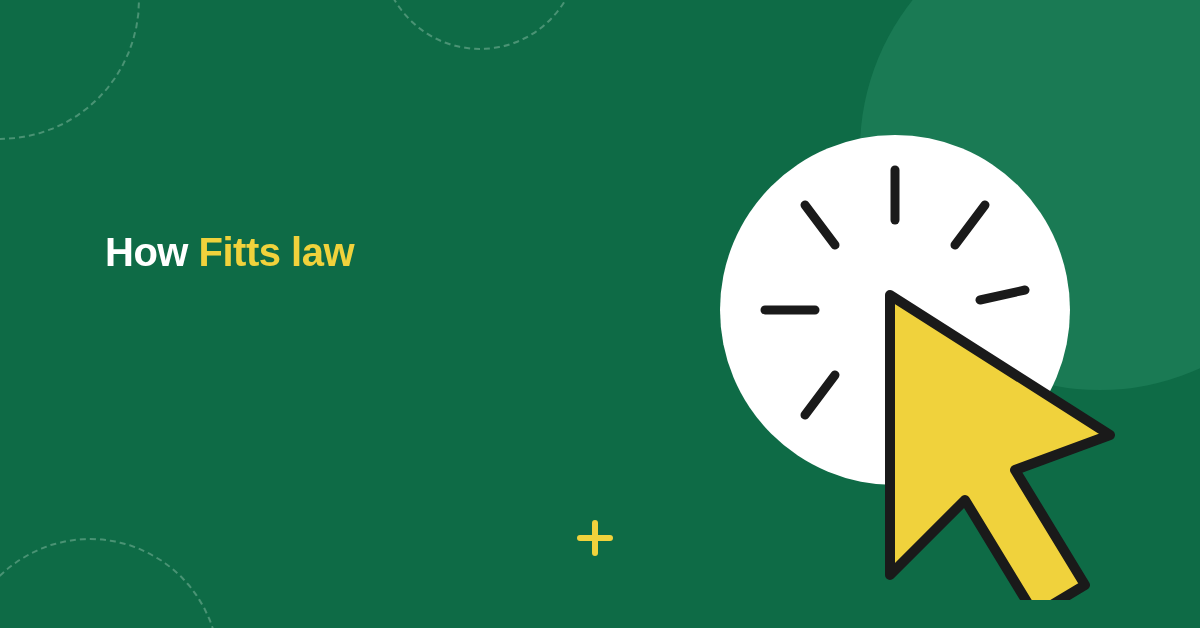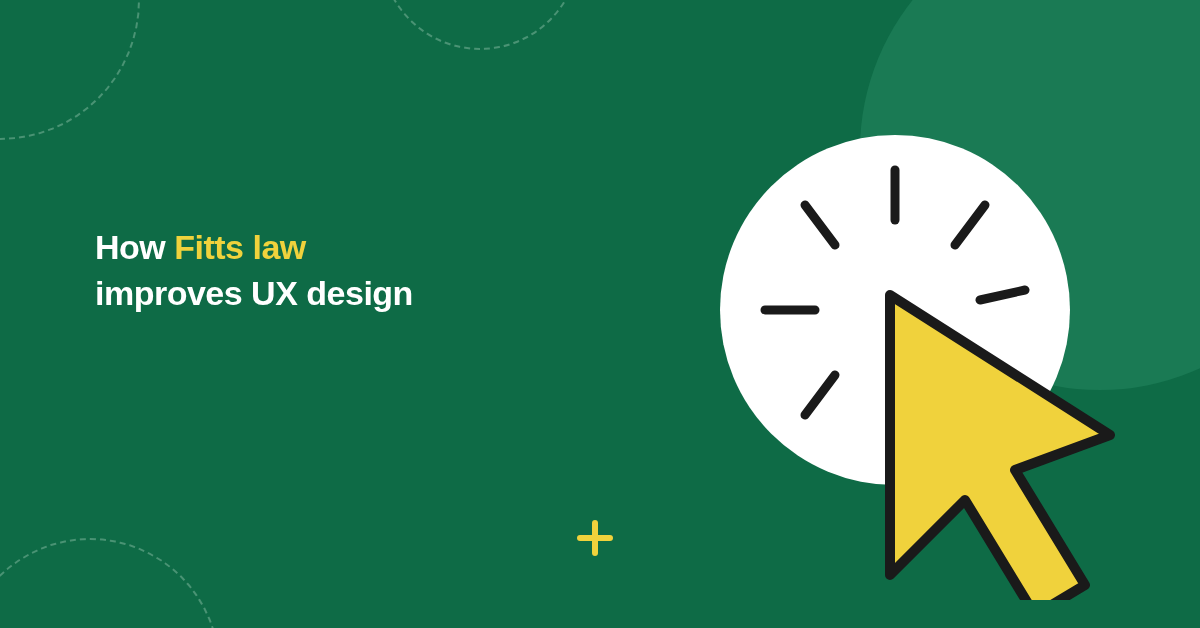--- a/index.html
+++ b/index.html
@@ -43,23 +43,23 @@
       position: absolute;
       width: 480px;
       height: 480px;
       background: #1a7a54;
       border-radius: 50%;
       top: -90px;
       right: -140px;
     }
     .headline {
       position: absolute;
-      left: 95px;
+      left: 105px;
       top: 225px;
-      font-size: 34px;
+      font-size: 40px;
       font-weight: 600;
       line-height: 1.35;
       color: #ffffff;
       letter-spacing: -0.5px;
     }
     .highlight {
       color: #f0d23c;
     }
     .plus-icon {
       position: absolute;
@@ -80,21 +80,20 @@
 <body>
 
 <div class="green-blob"></div>
 
 <div class="dashed-circle circle-top-left"></div>
 <div class="dashed-circle circle-top-mid"></div>
 <div class="dashed-circle circle-bottom-left"></div>
 
 <h1 class="headline">
   <span>How </span><span class="highlight">Fitts law</span><br>
-  <span>improves UX design</span>
 </h1>
 
 <svg class="plus-icon" viewBox="0 0 40 40">
   <line x1="20" y1="5" x2="20" y2="35" stroke="#f0d23c" stroke-width="6" stroke-linecap="round"></line>
   <line x1="5" y1="20" x2="35" y2="20" stroke="#f0d23c" stroke-width="6" stroke-linecap="round"></line>
 </svg>
 
 <svg class="click-graphic" viewBox="0 0 460 490">
   <circle cx="215" cy="200" r="175" fill="#ffffff"></circle>
   <g stroke="#1a1a1a" stroke-width="9" stroke-linecap="round">

